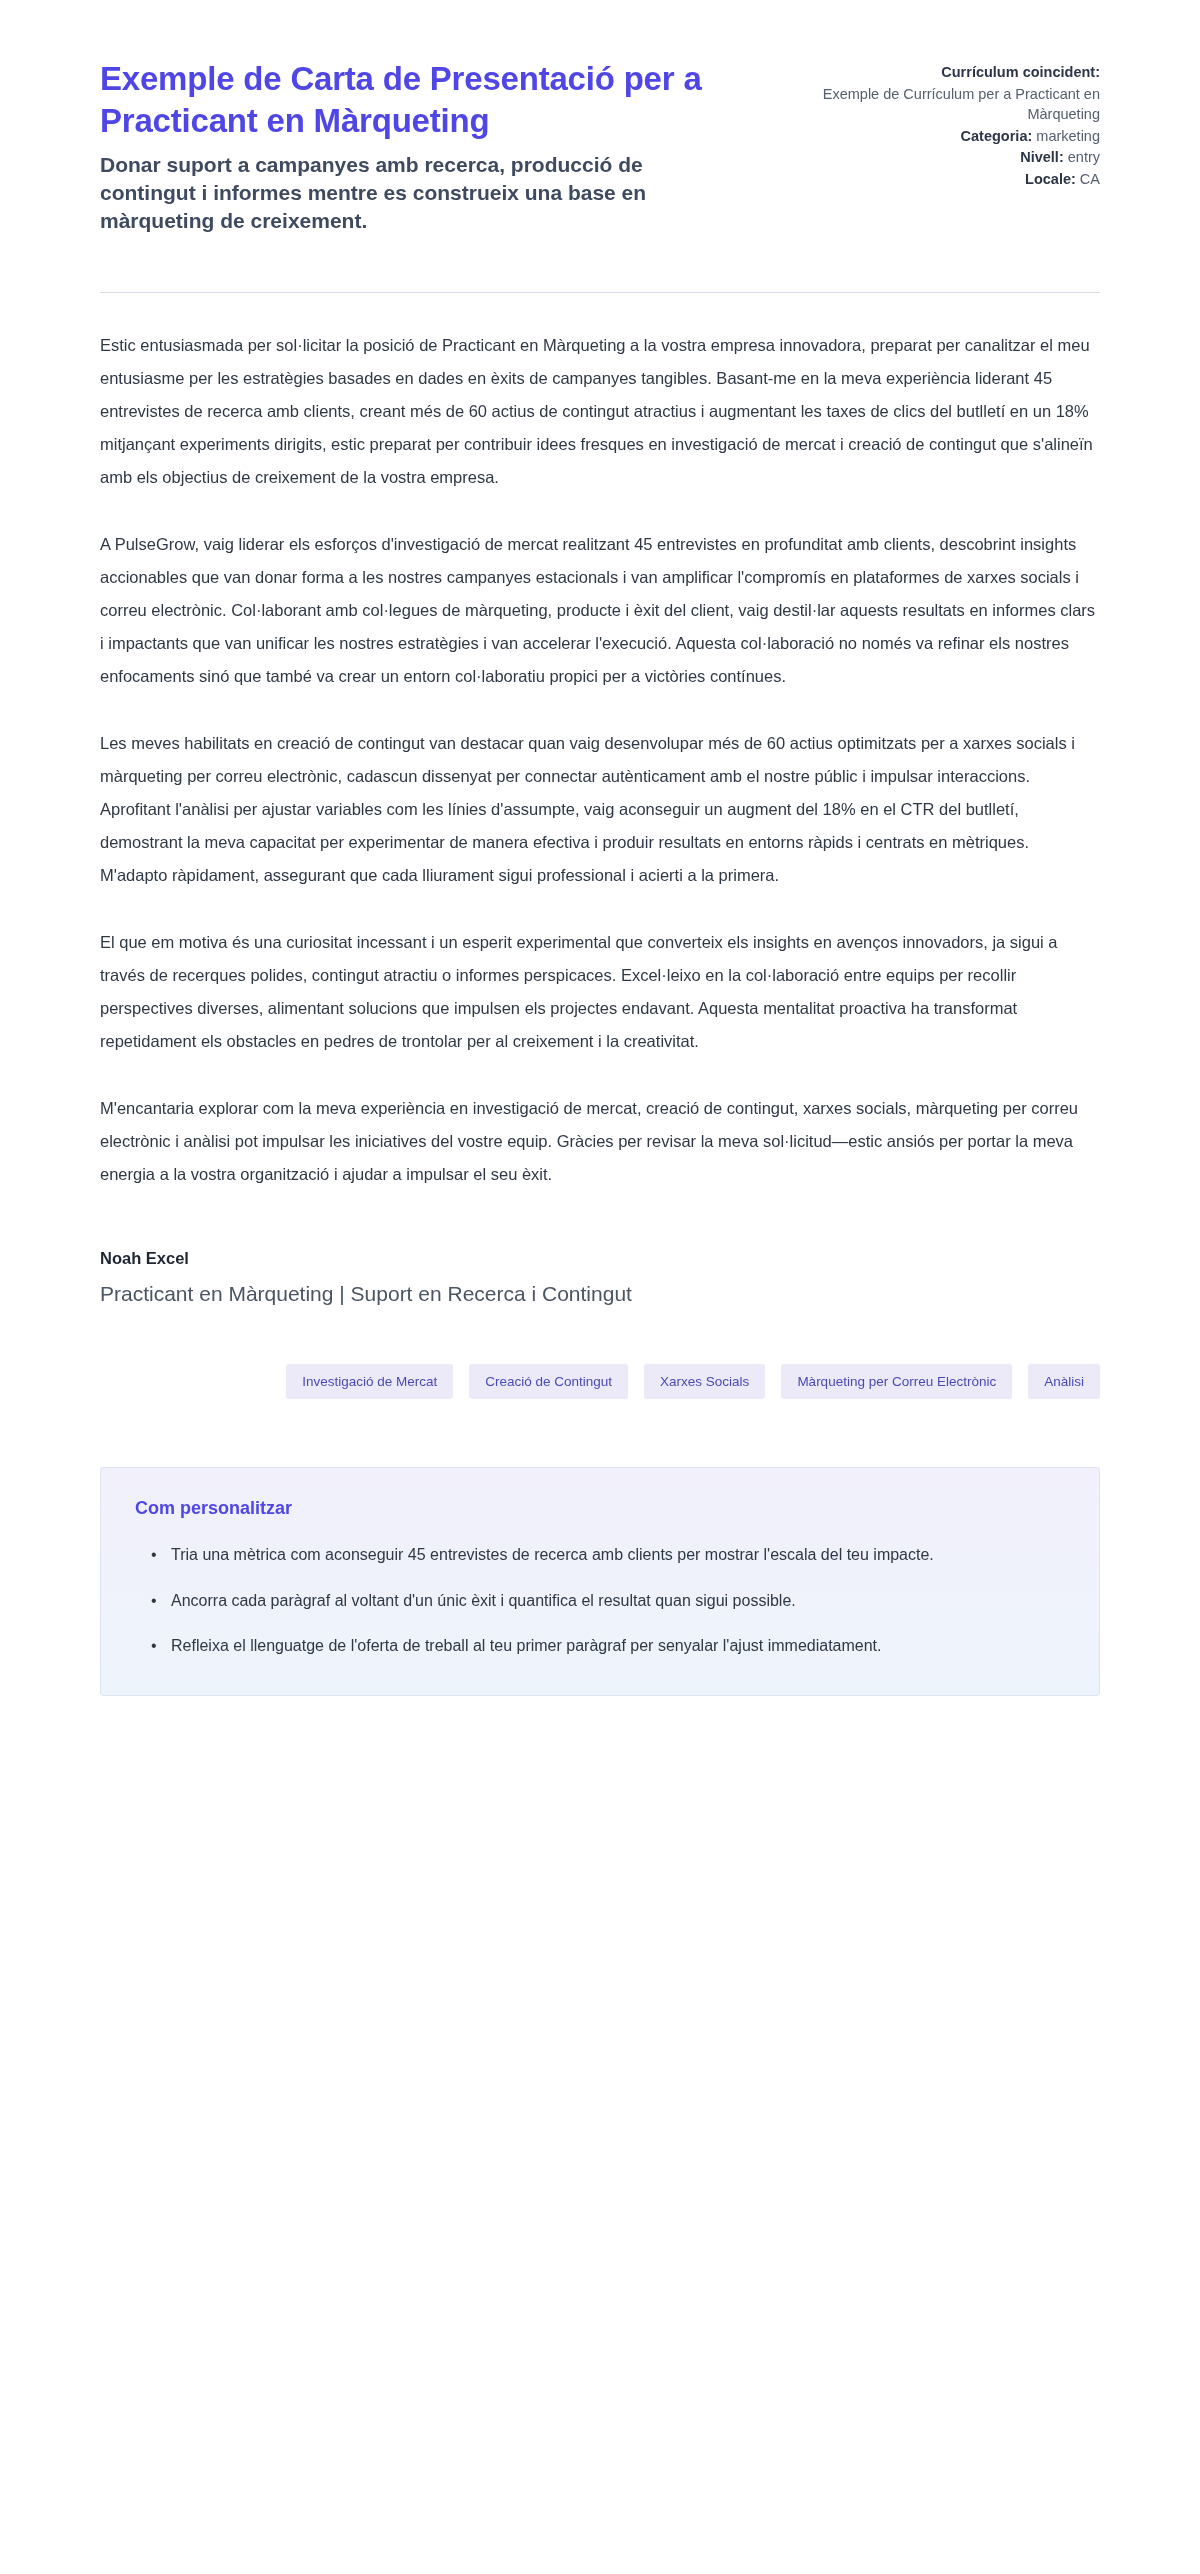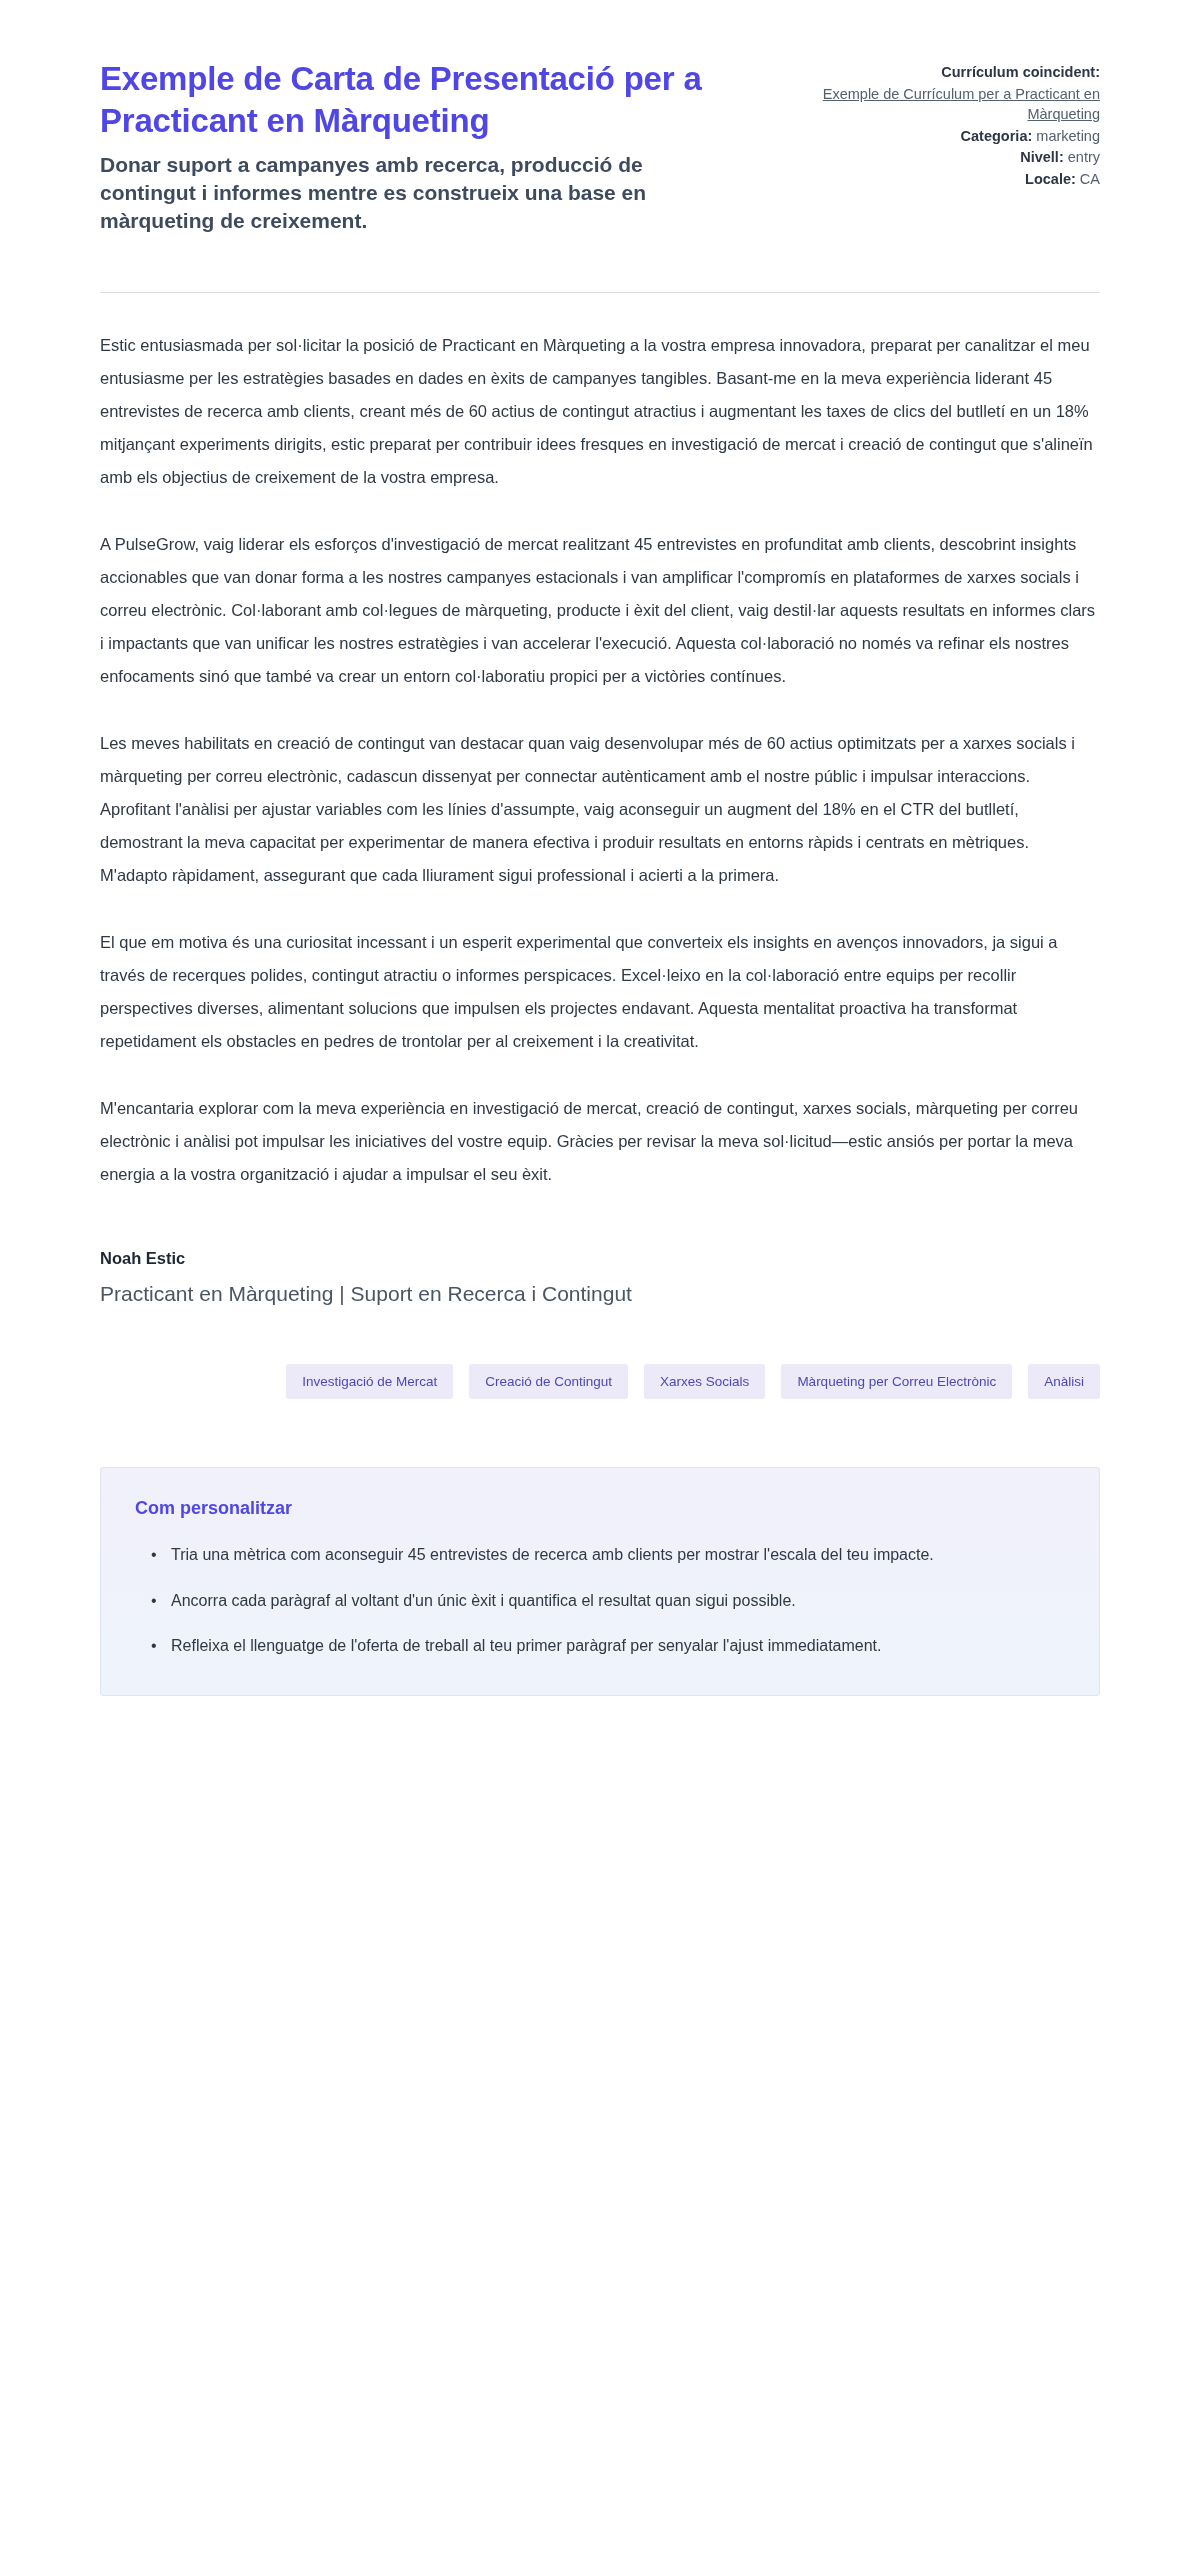--- a/index.html
+++ b/index.html
@@ -60,21 +60,21 @@
     line-height: 1.42;
     color: #55606f;
   }
   .meta-line { margin: 0; }
   .meta-line + .meta-line { margin-top: 1px; }
   .meta-label {
     font-weight: bold;
     color: #2c3648;
   }
   .meta-value { color: #55606f; }
-  .meta-resume-name { display: block; text-decoration: underline; }
+  .meta-resume-name { display: block; }
 
   .rule {
     border: 0;
     border-top: 1px solid #d9dde5;
     margin: 57px 0 0 0;
   }
 
   
   .letter { padding-top: 36px; }
   .salutation {
@@ -203,21 +203,21 @@
 
   <section class="letter">
     <p class="body-par">Estic entusiasmada per sol·licitar la posició de Practicant en Màrqueting a la vostra empresa innovadora, preparat per canalitzar el meu entusiasme per les estratègies basades en dades en èxits de campanyes tangibles. Basant-me en la meva experiència liderant 45 entrevistes de recerca amb clients, creant més de 60 actius de contingut atractius i augmentant les taxes de clics del butlletí en un 18% mitjançant experiments dirigits, estic preparat per contribuir idees fresques en investigació de mercat i creació de contingut que s'alineïn amb els objectius de creixement de la vostra empresa.</p>
     <p class="body-par">A PulseGrow, vaig liderar els esforços d'investigació de mercat realitzant 45 entrevistes en profunditat amb clients, descobrint insights accionables que van donar forma a les nostres campanyes estacionals i van amplificar l'compromís en plataformes de xarxes socials i correu electrònic. Col·laborant amb col·legues de màrqueting, producte i èxit del client, vaig destil·lar aquests resultats en informes clars i impactants que van unificar les nostres estratègies i van accelerar l'execució. Aquesta col·laboració no només va refinar els nostres enfocaments sinó que també va crear un entorn col·laboratiu propici per a victòries contínues.</p>
     <p class="body-par">Les meves habilitats en creació de contingut van destacar quan vaig desenvolupar més de 60 actius optimitzats per a xarxes socials i màrqueting per correu electrònic, cadascun dissenyat per connectar autènticament amb el nostre públic i impulsar interaccions. Aprofitant l'anàlisi per ajustar variables com les línies d'assumpte, vaig aconseguir un augment del 18% en el CTR del butlletí, demostrant la meva capacitat per experimentar de manera efectiva i produir resultats en entorns ràpids i centrats en mètriques. M'adapto ràpidament, assegurant que cada lliurament sigui professional i acierti a la primera.</p>
     <p class="body-par">El que em motiva és una curiositat incessant i un esperit experimental que converteix els insights en avenços innovadors, ja sigui a través de recerques polides, contingut atractiu o informes perspicaces. Excel·leixo en la col·laboració entre equips per recollir perspectives diverses, alimentant solucions que impulsen els projectes endavant. Aquesta mentalitat proactiva ha transformat repetidament els obstacles en pedres de trontolar per al creixement i la creativitat.</p>
     <p class="body-par">M'encantaria explorar com la meva experiència en investigació de mercat, creació de contingut, xarxes socials, màrqueting per correu electrònic i anàlisi pot impulsar les iniciatives del vostre equip. Gràcies per revisar la meva sol·licitud—estic ansiós per portar la meva energia a la vostra organització i ajudar a impulsar el seu èxit.</p>
   </section>
 
   <section class="signature">
-    <p class="sig-name">Noah Estic</p>
+    <p class="sig-name">Noah Excel</p>
     <p class="sig-role">Practicant en Màrqueting | Suport en Recerca i Contingut</p>
   </section>
 
   <section class="tags">
     <span class="tag">Investigació de Mercat</span>
     <span class="tag">Creació de Contingut</span>
     <span class="tag">Xarxes Socials</span>
     <span class="tag">Màrqueting per Correu Electrònic</span>
     <span class="tag">Anàlisi</span>
   </section>

